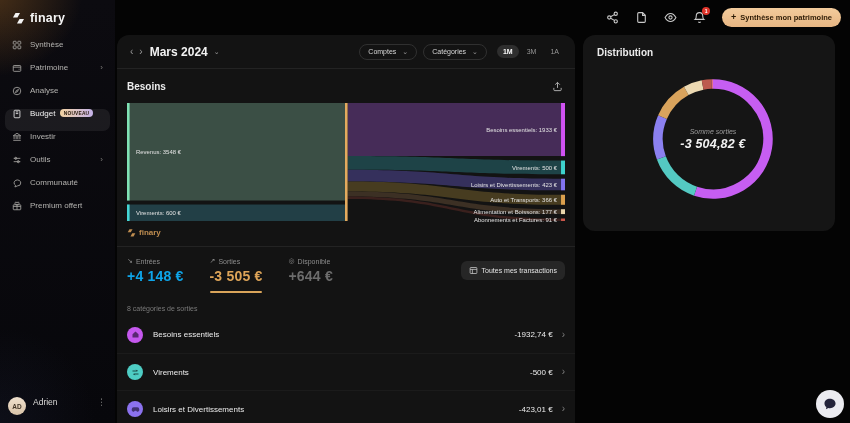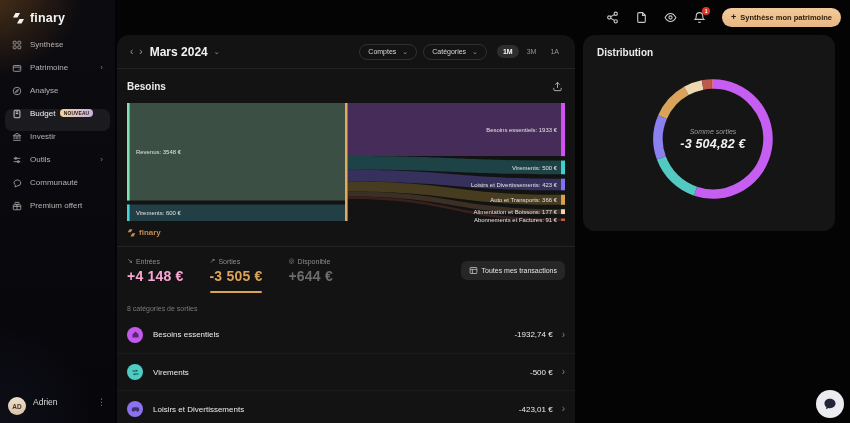--- a/index.html
+++ b/index.html
@@ -61,21 +61,21 @@
   .export-btn svg { stroke:#b8b8b8; }
 
   .sankey-wrap { margin:2px 10px 0; height:121px; }
   .watermark { display:flex; align-items:center; gap:3px; margin:5px 0 0 10px; }
   .watermark-text { color:#bf8d50; font-size:8px; font-weight:bold; }
 
   .stats-row { display:flex; align-items:flex-start; padding:10px 10px 0; border-top:1px solid #232323; margin-top:9px; }
   .stat { margin-right:26px; cursor:pointer; }
   .stat-label { display:flex; align-items:center; gap:3px; color:#8d8d8d; font-size:7px; }
   .stat-value { font-size:14px; font-weight:bold; margin-top:3px; letter-spacing:.2px; }
-  .stat.entries .stat-value { color:#f9a8d4;text-align:center; }
+  .stat.entries .stat-value { color:#0ea5e9;text-align:center; }
   .stat.sorties .stat-value { color:#dda458; }
   .stat.dispo .stat-value { color:#6c6c6c; }
   .stat-underline { height:2px; border-radius:1px; background:#d9a45a; margin-top:7px; }
   .tx-btn { margin-left:auto; background:#262626; border:none; border-radius:6px; padding:5px 8px; color:#e3e3e3;
     font-size:7px; display:flex; align-items:center; gap:4px; cursor:pointer; margin-top:4px; }
   .tx-btn svg { stroke:#cdcdcd; }
 
   .cat-header { padding:12px 10px 4px; color:#7a7a7a; font-size:7px; }
   .cat-row { display:flex; align-items:center; height:37px; padding:0 10px; border-top:1px solid #1b1b1b; cursor:pointer; }
   .cat-row:first-of-type { border-top:none; }

